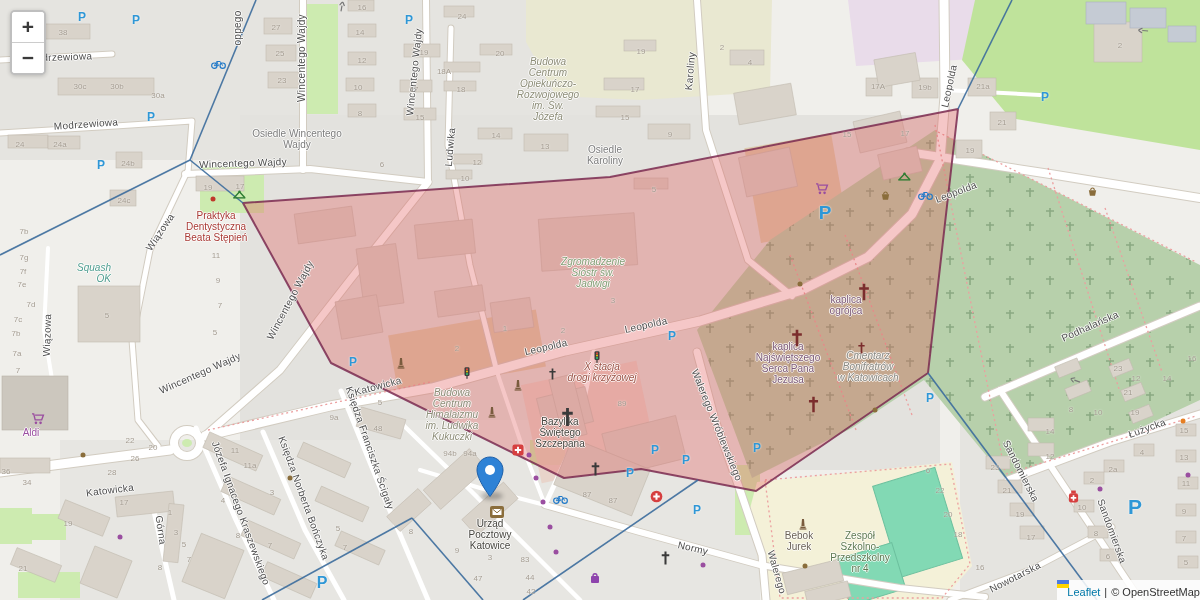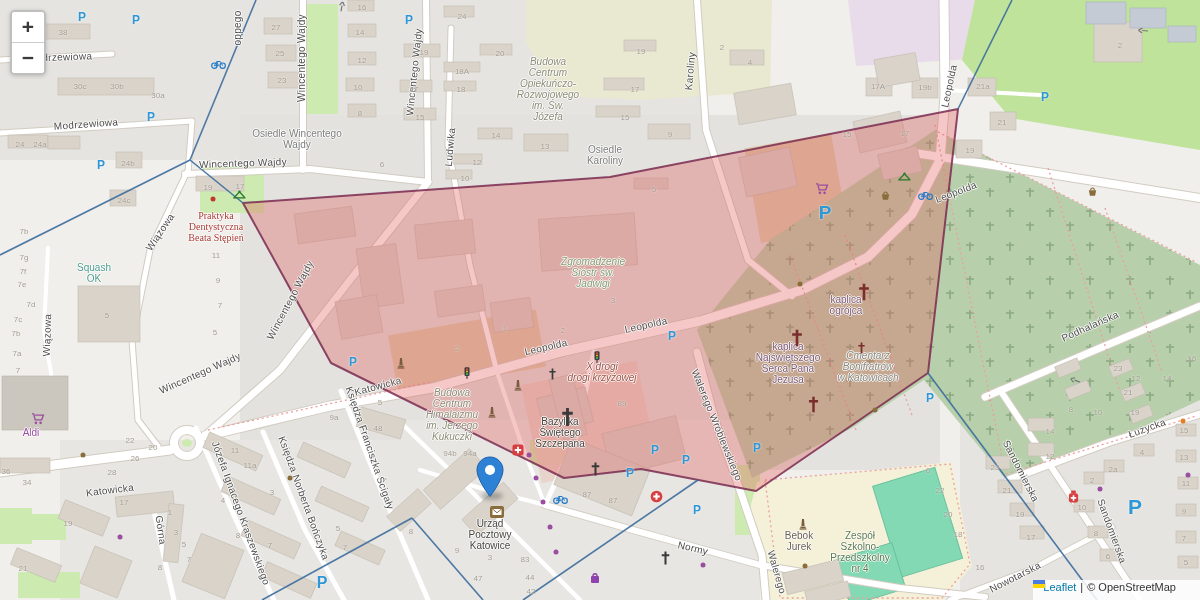--- a/index.html
+++ b/index.html
@@ -14,43 +14,43 @@
   .dots path{fill:none;stroke:#ec9f9f;stroke-width:1.3;stroke-dasharray:2 3;}
   #dyn{position:absolute;left:0;top:0;width:1200px;height:600px;}
   .st,.pl,.hn,.ic{position:absolute;transform:translate(-50%,-50%);white-space:nowrap;}
   .st{font-size:10px;color:#4d4d4d;letter-spacing:.3px;
       text-shadow:0 1px 0 rgba(255,255,255,.85),0 -1px 0 rgba(255,255,255,.85),1px 0 0 rgba(255,255,255,.85),-1px 0 0 rgba(255,255,255,.85);}
   .hn{font-size:8px;color:#a49c91;text-shadow:0 0 2px rgba(255,255,255,.9);}
   .pl{font-size:10px;line-height:11px;text-align:center;
       text-shadow:0 1px 0 rgba(255,255,255,.8),0 -1px 0 rgba(255,255,255,.8),1px 0 0 rgba(255,255,255,.8),-1px 0 0 rgba(255,255,255,.8);}
   .pl.gray{color:#7d7d7d;}
   .pl.constr{color:#8d8d78;font-style:italic;}
-  .pl.red{color:#a93a35;font-family:Liberation Serif, serif;}
-  .pl.teal{color:#4d9d8f;}
+  .pl.red{color:#a93a35;}
+  .pl.teal{color:#4d9d8f;font-style:italic;text-align:right;}
   .pl.green{color:#84a077;font-style:italic;}
   .pl.hist{color:#9c5347;font-style:italic;}
   .pl.dark{color:#46453f;}
   .pl.relig{color:#7d5a78;}
   .pl.cem{color:#8a8a84;font-style:italic;}
   .pl.school{color:#5f7a52;}
   .pl.poi{color:#6b6257;}
   .pl.shop{color:#9a4ea0;}
   .ic{line-height:0;}
   .ic.p{color:#2f97d6;font-weight:bold;line-height:1;text-shadow:0 0 2px #fff;}
   .dot{position:absolute;transform:translate(-50%,-50%);border-radius:50%;}
   .marker{position:absolute;left:475px;top:456px;width:30px;height:42px;}
   .mshadow{position:absolute;left:481px;top:492px;width:22px;height:8px;background:rgba(0,0,0,.25);
     border-radius:50%;filter:blur(2px);}
   .zoomctl{position:absolute;left:10px;top:10px;width:32px;border:2px solid rgba(0,0,0,.25);
     border-radius:5px;background:#fff;overflow:hidden;box-shadow:0 1px 4px rgba(0,0,0,.2);}
   .zbtn{display:block;width:32px;height:30px;line-height:30px;text-align:center;font-size:21px;
     font-weight:bold;color:#3a3a3a;background:#fff;cursor:pointer;user-select:none;}
   .zbtn+.zbtn{border-top:1px solid #ccc;}
   .attr{position:absolute;right:0;bottom:0;height:17px;background:rgba(255,255,255,.85);
-    padding:1px 24px 2px 6px;font-size:11px;color:#333;display:flex;align-items:flex-start;gap:4px;}
+    padding:1px 0 2px 6px;font-size:11px;color:#333;display:flex;align-items:flex-end;gap:4px;}
   .attr a{color:#0078a8;text-decoration:none;cursor:pointer;}
   .attr .flag{display:inline-block;line-height:0;}
 </style>
 </head>
 <body>
 
 <div class="map-root">
 
   <svg class="base" width="1200" height="600">
     <defs>
@@ -317,39 +317,39 @@
         <div>Centrum</div>
         <div>Opiekuńczo-</div>
         <div>Rozwojowego</div>
         <div>im. Św.</div>
         <div>Józefa</div>
       </div>
       <div class="pl constr" style="left: 452px; top: 414px;">
         <div>Budowa</div>
         <div>Centrum</div>
         <div>Himalaizmu</div>
-        <div>im. Jerzego</div>
+        <div>im. Ludwika</div>
         <div>Kukuczki</div>
       </div>
       <div class="pl red" style="left: 216px; top: 226px;">
         <div>Praktyka</div>
         <div>Dentystyczna</div>
         <div>Beata Stępień</div>
       </div>
       <div class="pl teal" style="left: 94px; top: 273px;">
         <div>Squash</div>
         <div>OK</div>
       </div>
       <div class="pl green" style="left: 593px; top: 272px;">
         <div>Zgromadzenie</div>
         <div>Sióstr św.</div>
         <div>Jadwigi</div>
       </div>
       <div class="pl hist" style="left: 602px; top: 372px;">
-        <div>X drogi</div>
+        <div>X stacja</div>
         <div>drogi krzyżowej</div>
       </div>
       <div class="pl dark" style="left: 560px; top: 432px;">
         <div>Bazylika</div>
         <div>Świętego</div>
         <div>Szczepana</div>
       </div>
       <div class="pl relig" style="left: 846px; top: 305px;">
         <div>kaplica</div>
         <div>ogrójca</div>
@@ -381,38 +381,38 @@
         <div>Katowice</div>
       </div>
       <div class="pl shop" style="left: 31px; top: 432px;">
         <div>Aldi</div>
       </div>
       <div class="hn" style="left: 63px; top: 32px;">38</div>
       <div class="hn" style="left: 80px; top: 86px;">30c</div>
       <div class="hn" style="left: 117px; top: 86px;">30b</div>
       <div class="hn" style="left: 158px; top: 95px;">30a</div>
       <div class="hn" style="left: 20px; top: 144px;">24</div>
-      <div class="hn" style="left: 40px; top: 144px;">24a</div>
+      <div class="hn" style="left: 60px; top: 144px;">24a</div>
       <div class="hn" style="left: 128px; top: 163px;">24b</div>
       <div class="hn" style="left: 124px; top: 200px;">24c</div>
       <div class="hn" style="left: 276px; top: 27px;">27</div>
       <div class="hn" style="left: 280px; top: 53px;">25</div>
       <div class="hn" style="left: 282px; top: 80px;">23</div>
       <div class="hn" style="left: 362px; top: 7px;">16</div>
       <div class="hn" style="left: 360px; top: 32px;">14</div>
       <div class="hn" style="left: 362px; top: 60px;">12</div>
       <div class="hn" style="left: 358px; top: 87px;">10</div>
       <div class="hn" style="left: 360px; top: 113px;">8</div>
       <div class="hn" style="left: 424px; top: 52px;">19</div>
       <div class="hn" style="left: 414px; top: 89px;">17</div>
       <div class="hn" style="left: 420px; top: 117px;">15</div>
       <div class="hn" style="left: 382px; top: 164px;">6</div>
       <div class="hn" style="left: 462px; top: 16px;">24</div>
       <div class="hn" style="left: 500px; top: 53px;">20</div>
-      <div class="hn" style="left: 462px; top: 71px;">18A</div>
+      <div class="hn" style="left: 444px; top: 71px;">18A</div>
       <div class="hn" style="left: 461px; top: 89px;">18</div>
       <div class="hn" style="left: 496px; top: 135px;">14</div>
       <div class="hn" style="left: 545px; top: 146px;">13</div>
       <div class="hn" style="left: 477px; top: 162px;">12</div>
       <div class="hn" style="left: 465px; top: 178px;">10</div>
       <div class="hn" style="left: 641px; top: 51px;">19</div>
       <div class="hn" style="left: 635px; top: 89px;">17</div>
       <div class="hn" style="left: 625px; top: 117px;">15</div>
       <div class="hn" style="left: 670px; top: 134px;">9</div>
       <div class="hn" style="left: 654px; top: 189px;">5</div>

